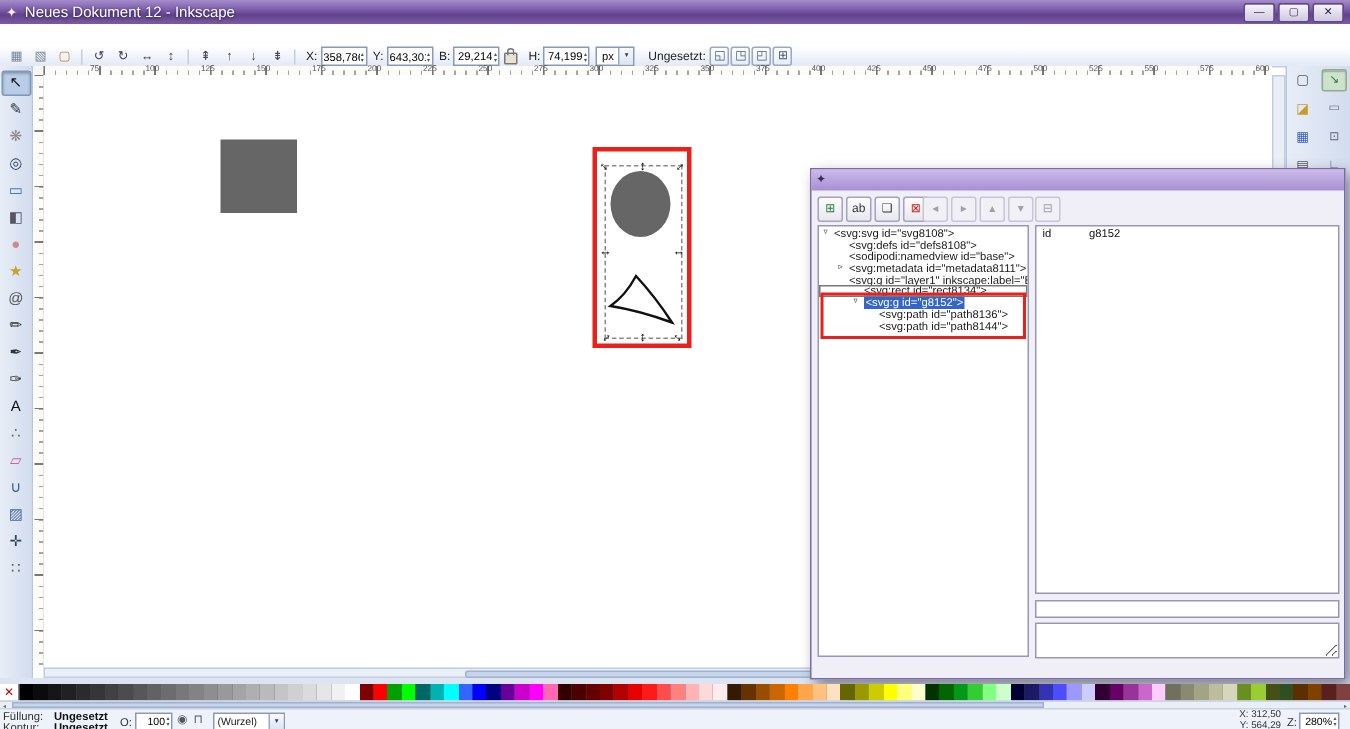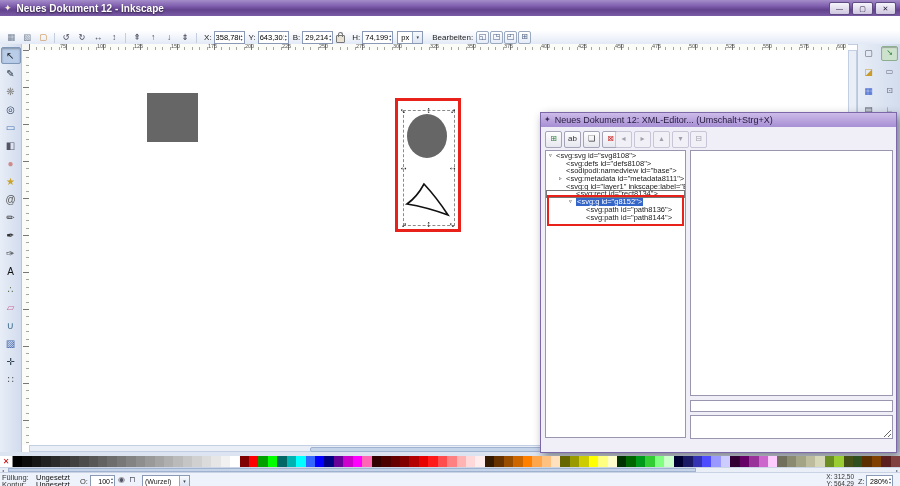--- a/index.html
+++ b/index.html
@@ -4,21 +4,21 @@
 <style>
   html,body{margin:0;padding:0;background:#333;}
   #window{position:relative;width:900px;height:486px;overflow:hidden;background:#fff;
     font-family:"Liberation Sans","DejaVu Sans",sans-serif;cursor:default;user-select:none;}
 
   
   .titlebar{position:absolute;left:0;top:0;width:900px;height:16px;color:#fff;
     background:linear-gradient(180deg,#a58cc9 0%,#7e5fae 38%,#62428c 62%,#7a5ba6 100%);
     display:flex;align-items:center;}
   .app-icon{margin-left:4px;font-size:9px;color:#f5f0d7;line-height:16px;}
-  .titlebar .title{margin-left:5px;font-size:10px;text-shadow:0 1px 2px rgba(0,0,0,.65);font-weight:bold;}
+  .titlebar .title{margin-left:5px;font-size:10px;text-shadow:0 1px 2px rgba(0,0,0,.65);}
   .win-btns{position:absolute;right:4px;top:2px;display:flex;gap:2px;}
   .win-btn{width:19px;height:11px;font-size:7px;line-height:11px;text-align:center;color:#2a2140;
     background:linear-gradient(#f6f4fb,#cfc7e0);border:1px solid #5e4b82;border-radius:2px;}
 
   
   .menubar{position:absolute;left:0;top:16px;width:900px;height:14px;background:#f2f5fb;
     border-bottom:1px solid #d9dfe9;display:flex;align-items:center;font-size:9.5px;color:#111;}
   .menu-item{padding:0 6px;line-height:14px;}
   .menu-item::first-letter{text-decoration:underline;}
 
@@ -143,21 +143,21 @@
     border-right:1px solid #888;}
   .pal-scroll{position:absolute;left:0;top:467px;width:900px;height:5px;background:#e9eef7;border-top:1px solid #cbd5e6;}
   .pal-arrow{position:absolute;top:0;width:6px;height:5px;font-size:4px;line-height:5px;text-align:center;color:#567;}
   .pal-thumb{position:absolute;left:8px;top:0;width:688px;height:4px;background:#c6d4ea;border:1px solid #9fb2d0;box-sizing:border-box;}
 
   
   .statusbar{position:absolute;left:0;top:472px;width:900px;height:14px;background:#eef2fa;
     border-top:1px solid #c9d3e4;font-size:7.5px;color:#222;}
   .sb{position:absolute;}
   .sb-label{color:#333;}
-  .sb-value{font-weight:normal;color:#111;}
+  .sb-value{font-weight:bold;color:#111;}
   .mini-spin{display:flex;align-items:center;height:10px;background:#fff;border:1px solid #8a99b5;padding:0 1px;}
   .mini-input{width:18px;height:8px;border:none;outline:none;font-size:7px;text-align:right;padding:0;background:transparent;font-family:inherit;}
   .layer-dd{position:absolute;left:142px;top:2px;display:flex;height:10px;border:1px solid #8a99b5;background:#fff;font-size:7px;align-items:center;}
   .layer-dd .layer-val{padding:0 2px;width:32px;}
   .sb-msg{position:absolute;left:196px;top:3px;font-size:8px;white-space:nowrap;color:#222;}
   .sb-coords{position:absolute;left:826px;top:0;font-size:6.5px;color:#333;line-height:7px;text-align:right;width:28px;}
   .sb-icon{font-size:8px;color:#556;}
 </style>
 </head>
 <body>
@@ -228,21 +228,21 @@
       <input class="num-input" value="74,199" style="">
       <span class="spin">
           <span>▴</span>
           <span>▾</span>
         </span>
     </span>
     <span class="unit-dd">
       <span class="unit-val">px</span>
       <span class="dd-btn">▾</span>
     </span>
-    <span class="affect-label">Bearbeiten:</span>
+    <span class="affect-label">Ungesetzt:</span>
     <span id="tb-affect" style="display:flex">
         <div class="affect-btn" style="color: rgb(68, 89, 122);">◱</div>
         <div class="affect-btn" style="color: rgb(68, 89, 122);">◳</div>
         <div class="affect-btn" style="color: rgb(68, 89, 122);">◰</div>
         <div class="affect-btn" style="color: rgb(68, 89, 122);">⊞</div>
       </span>
   </div>
 
   <div class="ruler-corner"></div>
   <div class="ruler-h" id="ruler-h">
@@ -330,21 +330,20 @@
       <div class="snap-btn" style="color: rgb(102, 102, 119);">▭</div>
       <div class="snap-btn" style="color: rgb(102, 102, 119);">⊡</div>
       <div class="snap-btn" style="color: rgb(102, 102, 119);">∟</div>
       <div class="snap-btn" style="color: rgb(102, 102, 119);">⊥</div>
     </div>
   <div class="bottom-strip"></div>
 
   <div class="xml-dialog">
     <div class="xml-titlebar">
       <span class="app-icon">✦</span>
-      <span class="title">Neues Dokument 12: XML-Editor... (Umschalt+Strg+X)</span>
     </div>
     <div id="xml-tb">
         <div class="xbtn" style="color: rgb(42, 122, 58);">⊞</div>
         <div class="xbtn" style="color: rgb(51, 51, 51);">ab</div>
         <div class="xbtn" style="color: rgb(51, 51, 51);">❏</div>
         <div class="xbtn" style="color: rgb(204, 34, 34);">⊠</div>
       </div>
     <div id="xml-nav">
         <div class="xbtn nav">◂</div>
         <div class="xbtn nav">▸</div>
@@ -362,20 +361,23 @@
           <div class="xml-row" style="padding-left: 20px;"><span>&lt;svg:g id="layer1" inkscape:label="Ebene 1"&gt;</span></div>
           <div class="xml-row focused" style="padding-left: 30px;"><span>&lt;svg:rect id="rect8134"&gt;</span></div>
           <div class="xml-row" style="padding-left: 30px;"><span class="expander">▿</span><span class="sel">&lt;svg:g id="g8152"&gt;</span></div>
           <div class="xml-row" style="padding-left: 40px;"><span>&lt;svg:path id="path8136"&gt;</span></div>
           <div class="xml-row" style="padding-left: 40px;"><span>&lt;svg:path id="path8144"&gt;</span></div>
         </div>
       <div class="xml-red-box"></div>
     </div>
 
     <div class="attr-pane">
+      <div id="attr-rows">
+          <div class="attr-row"><span class="an">id</span><span class="av">g8152</span></div>
+        </div>
     </div>
 
     <input class="attr-name-input" style="">
     <textarea class="attr-value-input" style=""></textarea>
   </div>
 
   <div class="palette-strip" id="palette">
       <div class="swatch-none">✕</div>
       <div class="swatch" style="background: rgb(0, 0, 0);"></div>
       <div class="swatch" style="background: rgb(11, 11, 11);"></div>

